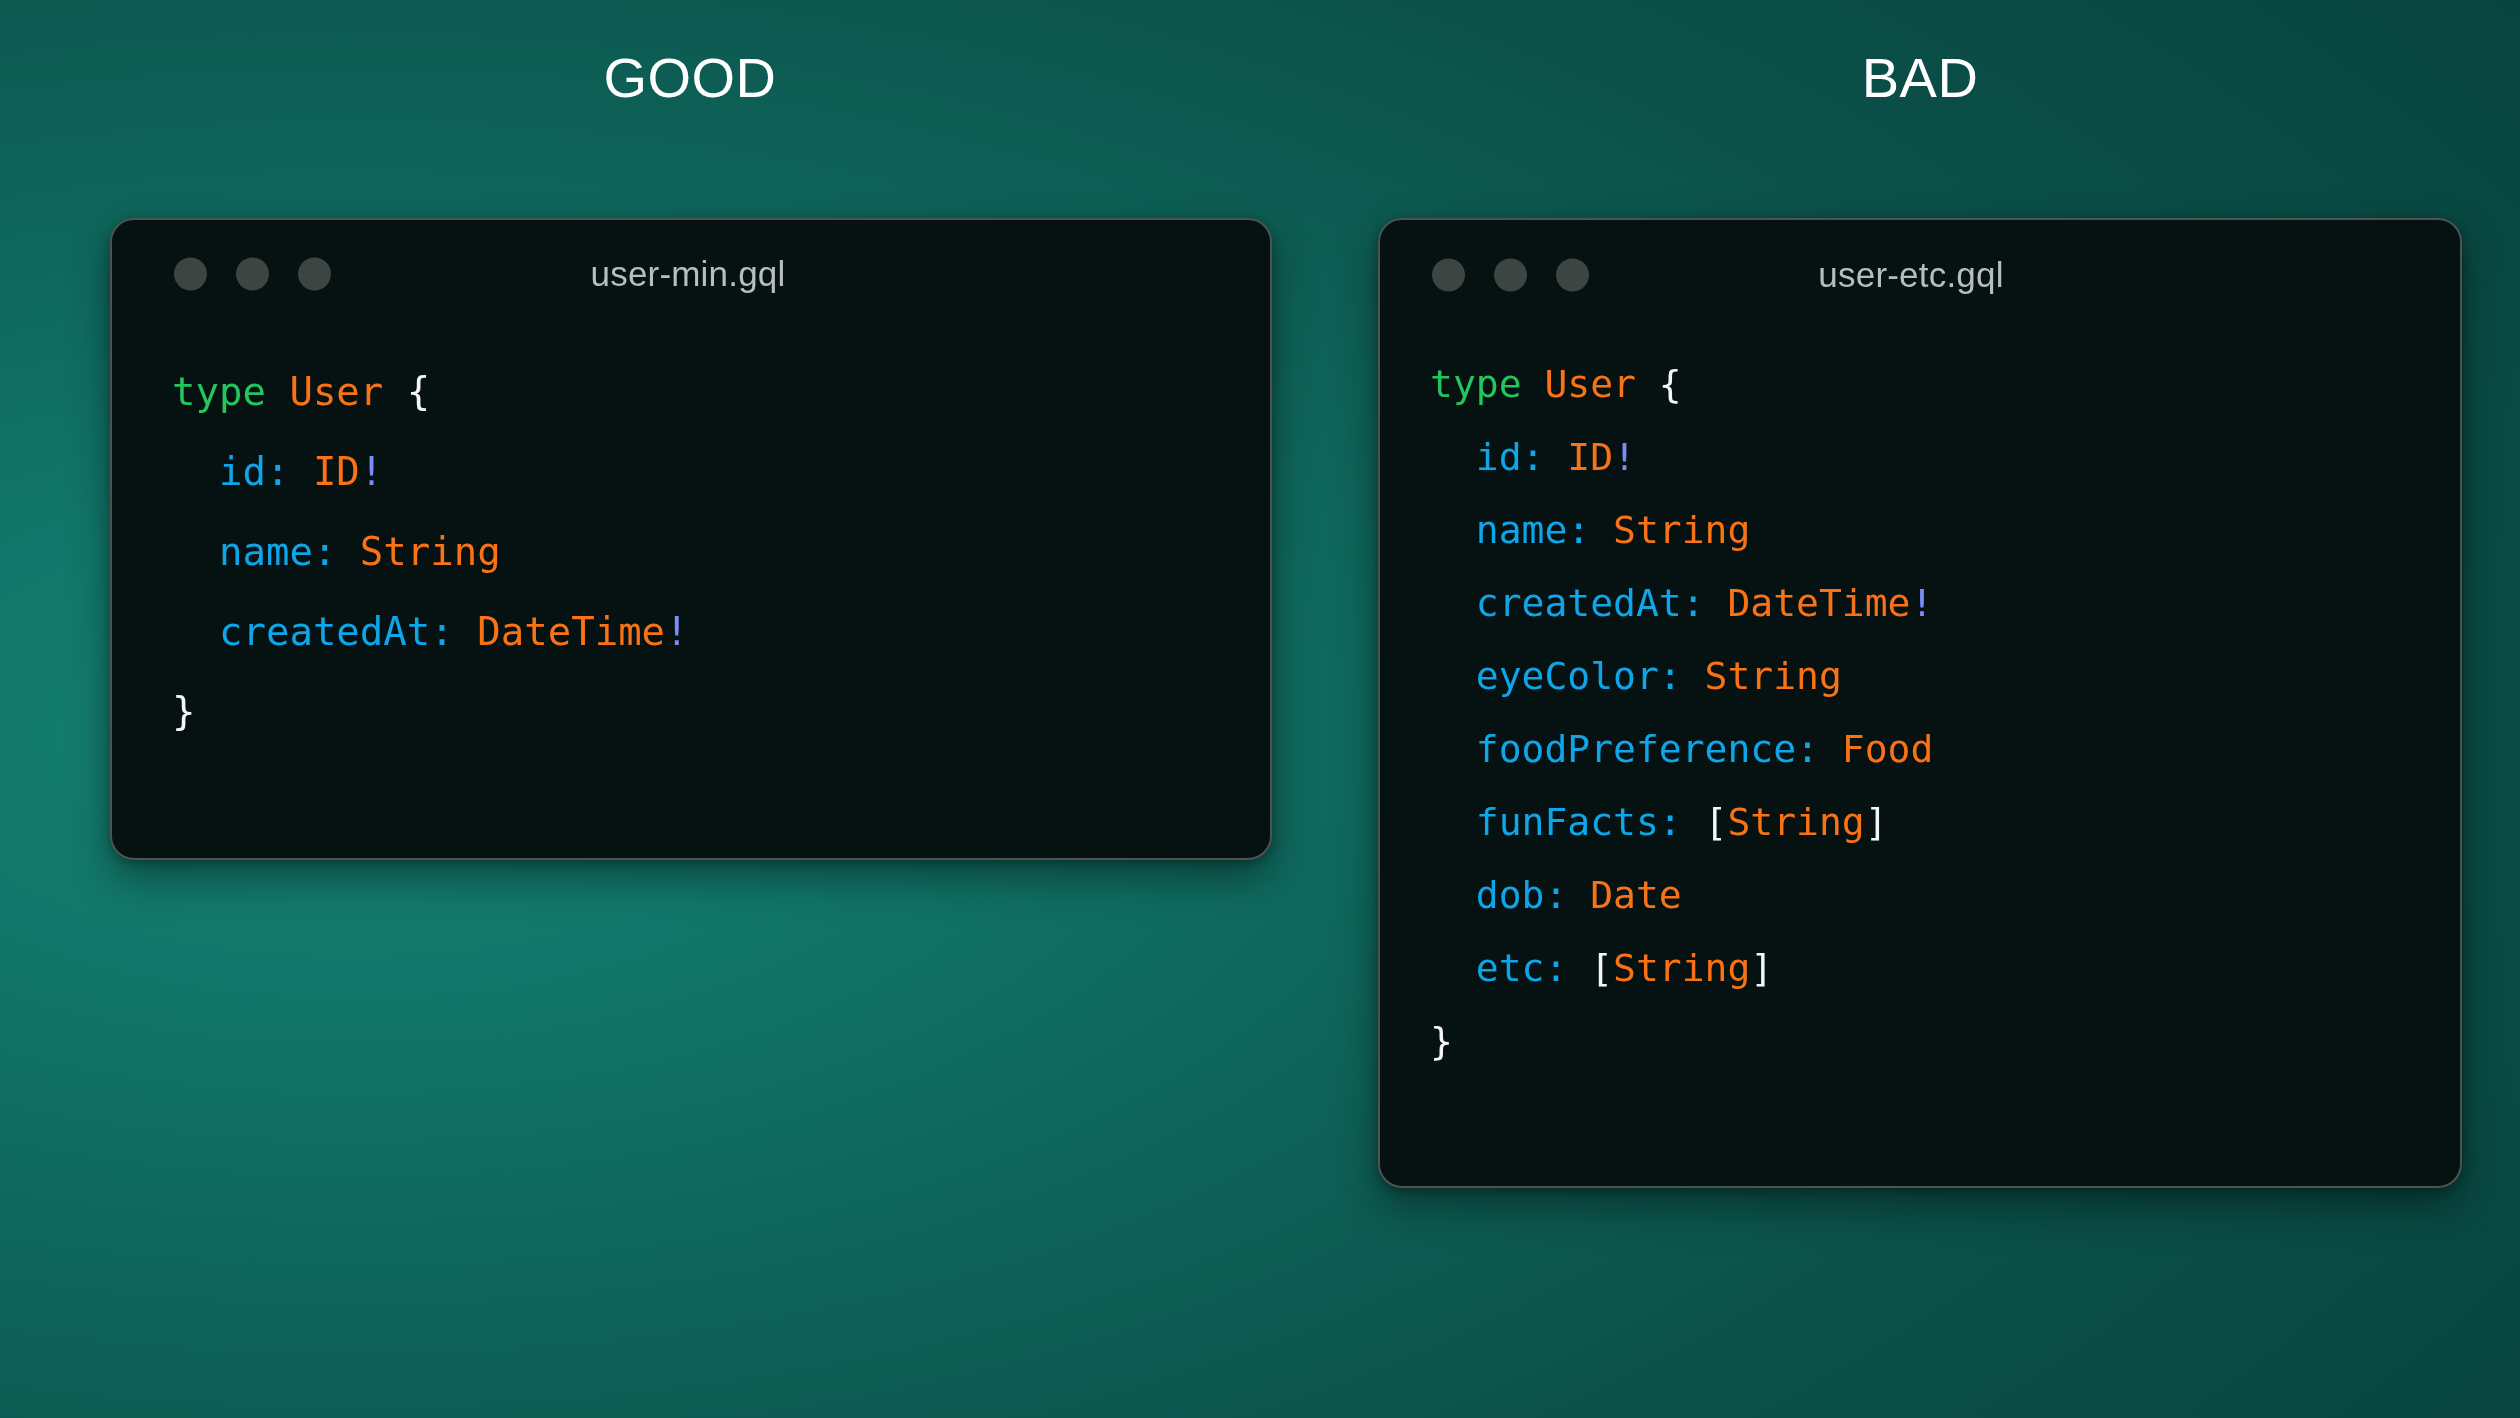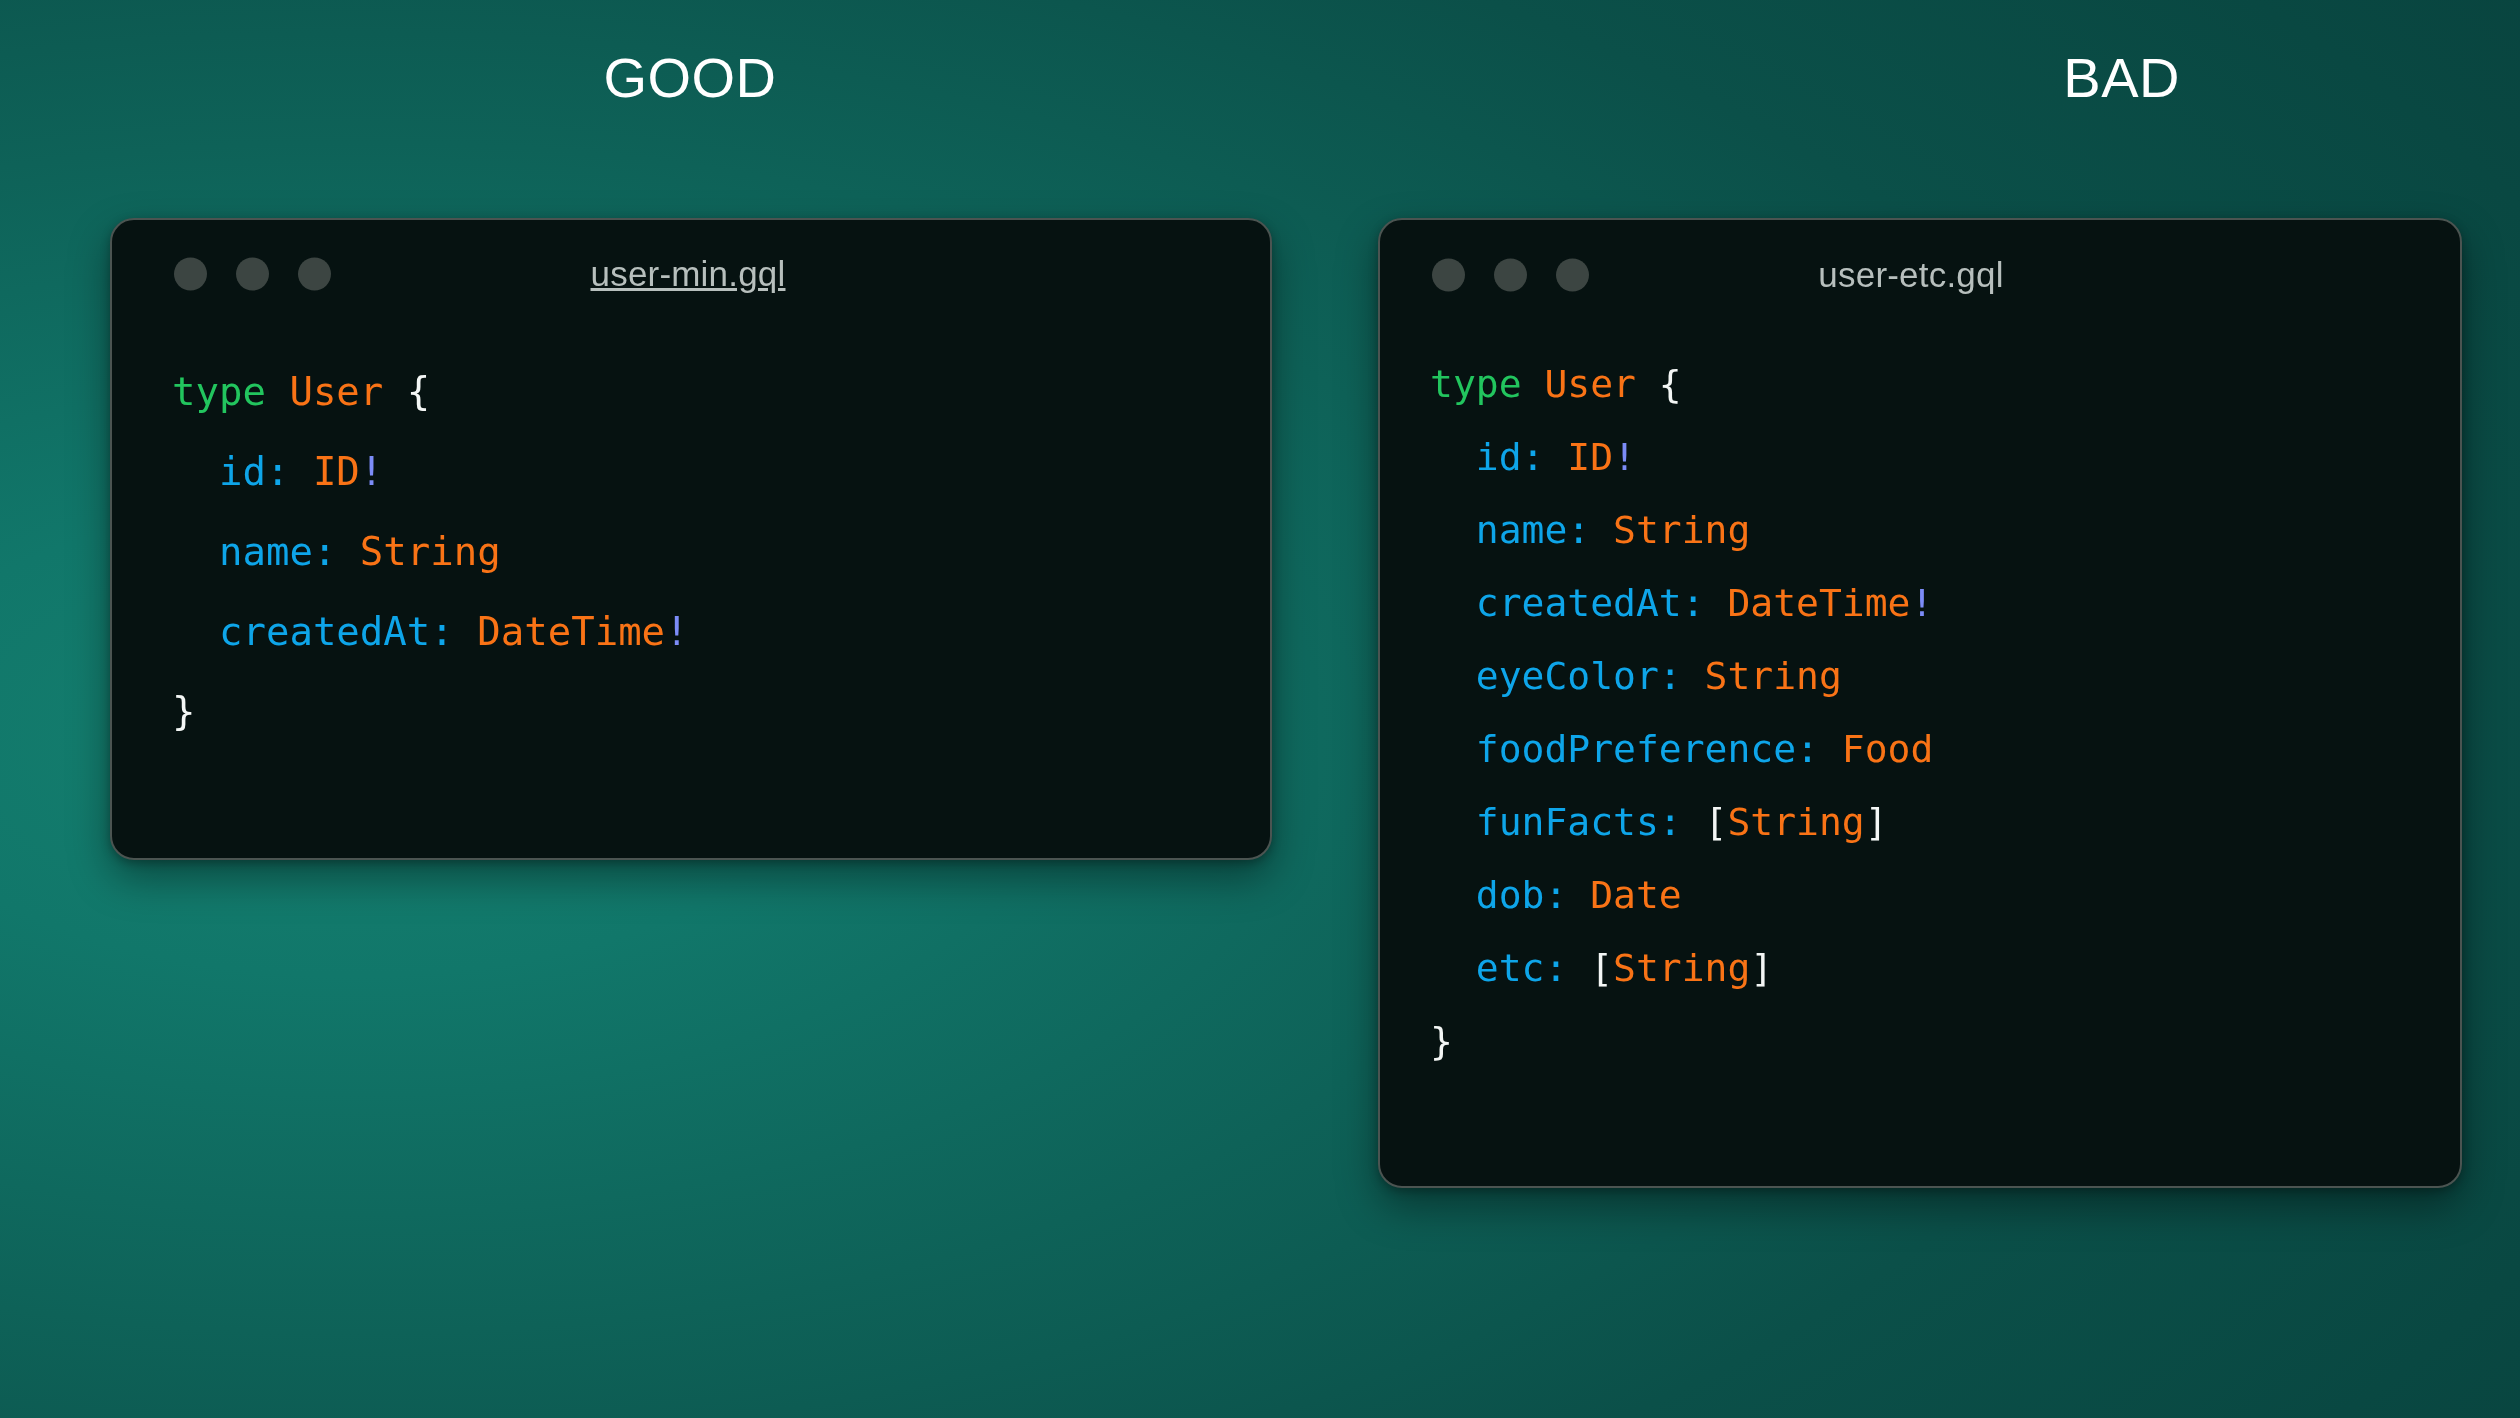--- a/index.html
+++ b/index.html
@@ -38,21 +38,21 @@
     font-family: "Liberation Sans", sans-serif;
     font-weight: 300;
     font-size: 56px;
     letter-spacing: 0.5px;
     line-height: 1;
     text-align: center;
     white-space: nowrap;
     user-select: none;
   }
   .heading.good { left: 430px; width: 520px; }
-  .heading.bad  { left: 1660px; width: 520px; text-align: right; }
+  .heading.bad  { left: 1660px; width: 520px; }
 
   
   .card {
     position: absolute;
     background: #061211;
     border: 2px solid #4b5451;
     border-radius: 24px;
     box-shadow:
       0 18px 42px rgba(0, 0, 0, 0.40),
       0 3px 10px rgba(0, 0, 0, 0.28);
@@ -92,21 +92,21 @@
     top: 50%;
     transform: translateY(-50%);
     text-align: center;
     color: #b7bfbd;
     font-family: "Liberation Sans", sans-serif;
     font-size: 35px;
     font-weight: 400;
     letter-spacing: 0.2px;
     user-select: none;
   }
-  .card.left  .filename { padding-right: 6px; text-decoration: underline; }
+  .card.left  .filename { padding-right: 6px; }
   .card.right .filename { padding-right: 18px; }
 
   
   .code {
     font-family: "DejaVu Sans Mono", "Liberation Mono", monospace;
     font-size: 39px;
     line-height: 80px;
     white-space: pre;
     color: #f3f6f5;
     user-select: text;

